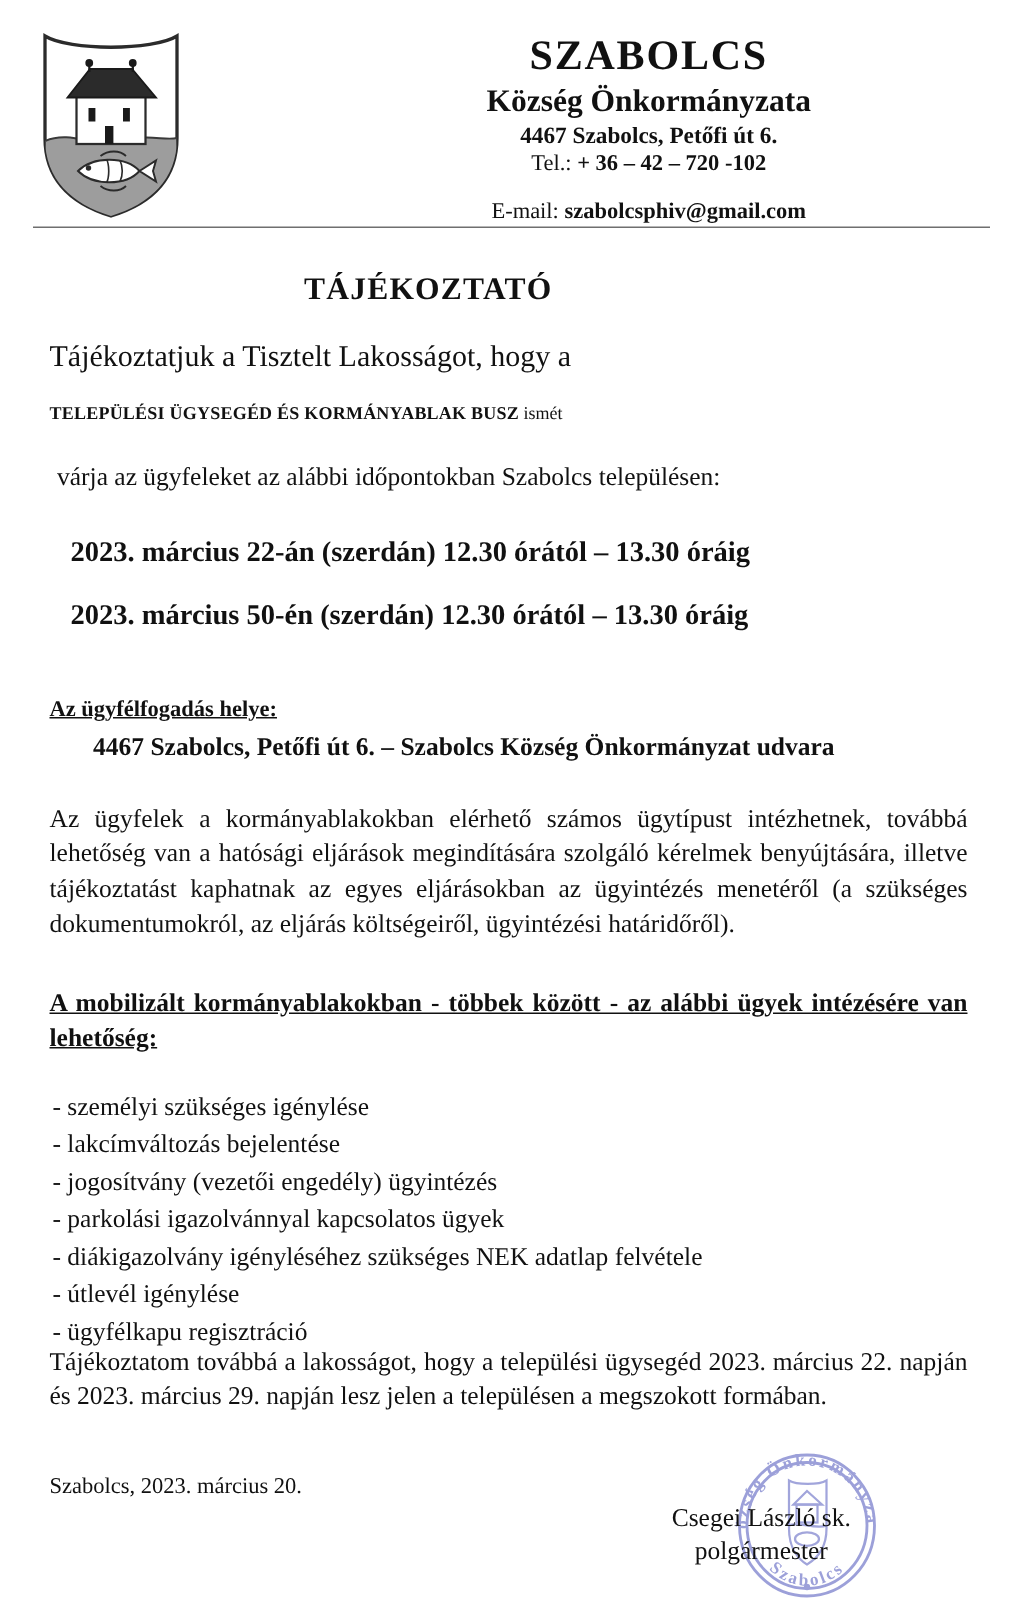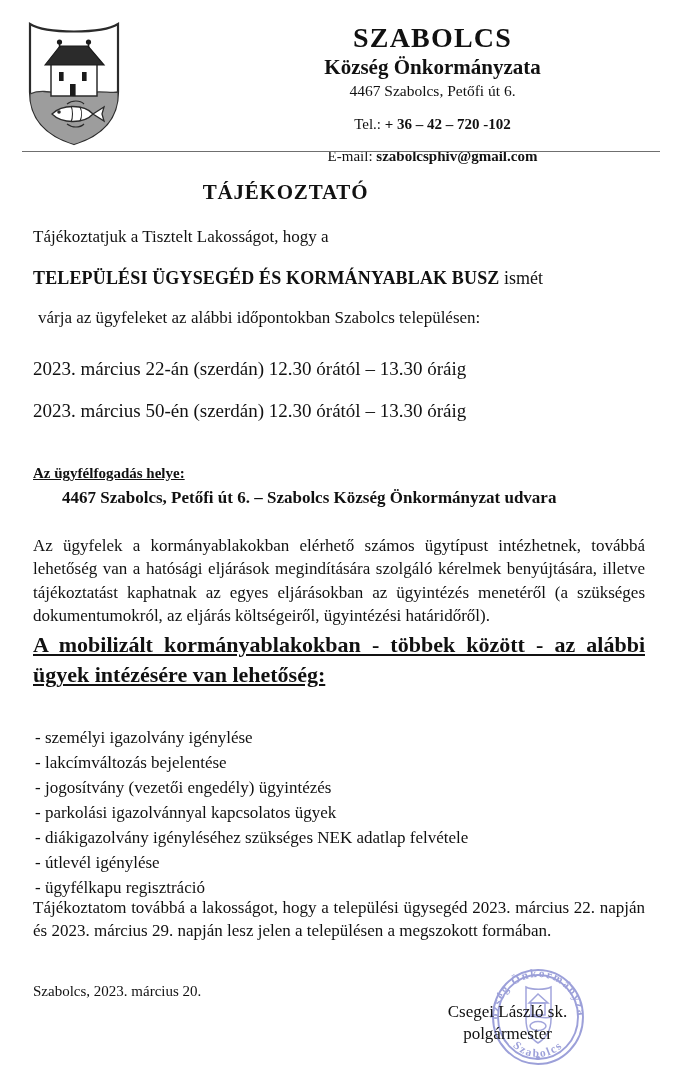--- a/index.html
+++ b/index.html
@@ -48,22 +48,22 @@
     letter-spacing: 1.2px;
     margin-bottom: 1px;
   }
   .org-sub {
     font-size: 21px;
     font-weight: bold;
     margin-bottom: 2px;
   }
   .org-addr {
     font-size: 15.5px;
-    font-weight: normal;
-    margin-bottom: 16px;
+    font-weight: bold;
+    margin-bottom: 1px;
   }
   .org-tel {
     font-size: 15px;
     margin-bottom: 15px;
   }
   .org-tel b { font-weight: bold; }
   .org-email {
     font-size: 15px;
   }
   .org-email b { font-weight: bold; }
@@ -85,42 +85,42 @@
     text-align: center;
     font-size: 21px;
     font-weight: bold;
     letter-spacing: 0.8px;
   }
 
   .p-intro {
     position: absolute;
     left: 33px; top: 227px;
     width: 615px;
-    font-size: 17px;
+    font-size: 20px;
   }
   .p-service {
     position: absolute;
     left: 33px; top: 268px;
     width: 615px;
-    font-size: 18px;
+    font-size: 12px;
   }
   .p-service b { font-weight: bold; letter-spacing: 0.15px; }
   .p-awaits {
     position: absolute;
     left: 38px; top: 308px;
     width: 615px;
     font-size: 17px;
   }
 
   .date-line {
     position: absolute;
-    left: 33px;
+    left: 47px;
     width: 615px;
     font-size: 19px;
-    font-weight: normal;
+    font-weight: bold;
   }
   .date-1 { top: 358px; }
   .date-2 { top: 400px; }
 
   .venue-head {
     position: absolute;
     left: 33px; top: 465px;
     font-size: 15px;
     font-weight: bold;
     text-decoration: underline;
@@ -136,23 +136,23 @@
     position: absolute;
     left: 33px; top: 534px;
     width: 612px;
     font-size: 17px;
     text-align: justify;
     line-height: 1.38;
   }
 
   .list-head {
     position: absolute;
-    left: 33px; top: 630px;
+    left: 33px; top: 657px;
     width: 612px;
-    font-size: 22px;
+    font-size: 17px;
     font-weight: bold;
     text-align: justify;
     text-decoration: underline;
     line-height: 1.38;
   }
   .list-head > span { display: inline; }
 
   .svc-list {
     position: absolute;
     left: 35px; top: 726px;
@@ -267,21 +267,21 @@
 <div class="date-line date-2">2023. március 50-én (szerdán) 12.30 órától – 13.30 óráig</div>
 
 <div class="venue-head">Az ügyfélfogadás helye:</div>
 <div class="venue-addr">4467 Szabolcs, Petőfi út 6. – Szabolcs Község Önkormányzat udvara</div>
 
 <div class="p-detail">Az ügyfelek a kormányablakokban elérhető számos ügytípust intézhetnek, továbbá lehetőség van a hatósági eljárások megindítására szolgáló kérelmek benyújtására, illetve tájékoztatást kaphatnak az egyes eljárásokban az ügyintézés menetéről (a szükséges dokumentumokról, az eljárás költségeiről, ügyintézési határidőről).</div>
 
 <div class="list-head"><span>A mobilizált kormányablakokban - többek között - az alábbi ügyek intézésére van lehetőség:</span></div>
 
 <div class="svc-list">
-  <div>- személyi igazolvány igénylése</div>
+  <div>- személyi szükséges igénylése</div>
   <div>- lakcímváltozás bejelentése</div>
   <div>- jogosítvány (vezetői engedély) ügyintézés</div>
   <div>- parkolási igazolvánnyal kapcsolatos ügyek</div>
   <div>- diákigazolvány igényléséhez szükséges NEK adatlap felvétele</div>
   <div>- útlevél igénylése</div>
   <div>- ügyfélkapu regisztráció</div>
 </div>
 
 <div class="p-closing">Tájékoztatom továbbá a lakosságot, hogy a települési ügysegéd 2023. március 22. napján és 2023. március 29. napján lesz jelen a településen a megszokott formában.</div>
 

